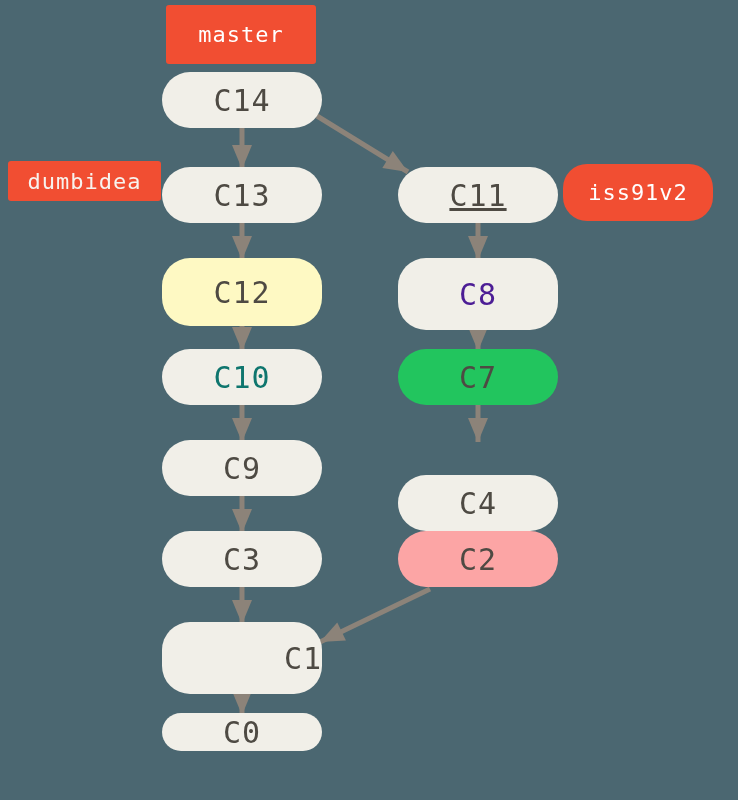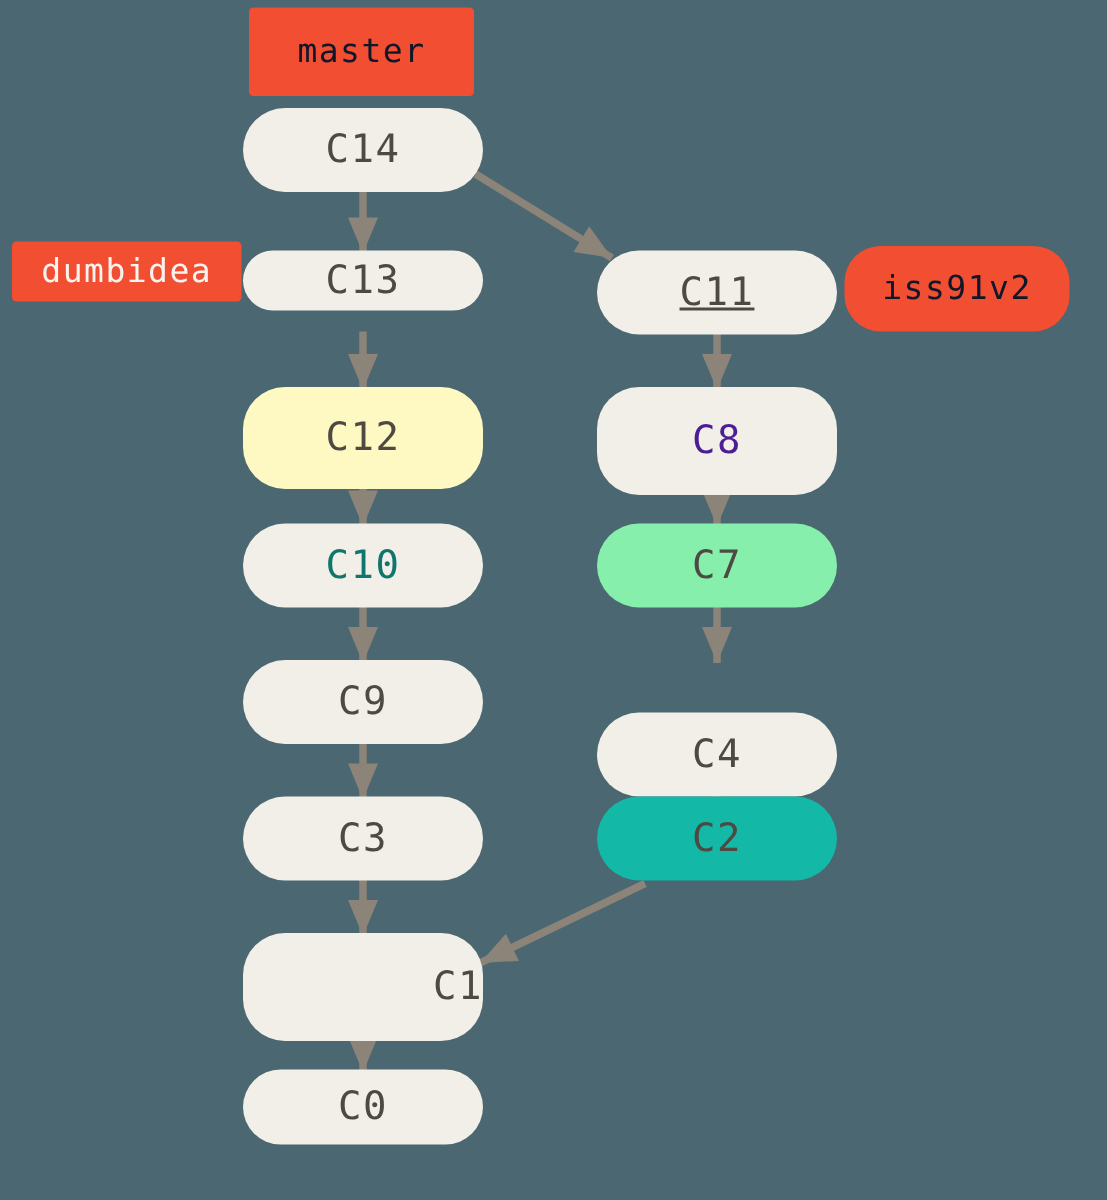--- a/index.html
+++ b/index.html
@@ -21,21 +21,21 @@
     width: 738px;
     height: 800px;
   }
   .commit-node {
     position: absolute;
     display: flex;
     align-items: center;
     justify-content: center;
     border-radius: 28px;
     box-sizing: border-box;
-    font-size: 26px;
+    font-size: 30px;
     letter-spacing: 1px;
   }
   .branch-label {
     position: absolute;
     display: flex;
     align-items: center;
     justify-content: center;
     border-radius: 3px;
     box-sizing: border-box;
     font-size: 22px;
@@ -63,61 +63,61 @@
       <line x1="478" y1="221" x2="478" y2="260" stroke="#8C8379" stroke-width="5" marker-end="url(#arrowhead)"></line>
       <line x1="478" y1="312" x2="478" y2="351" stroke="#8C8379" stroke-width="5" marker-end="url(#arrowhead)"></line>
       <line x1="478" y1="403" x2="478" y2="442" stroke="#8C8379" stroke-width="5" marker-end="url(#arrowhead)"></line>
       <line x1="478" y1="494" x2="478" y2="533" stroke="#8C8379" stroke-width="5" marker-end="url(#arrowhead)"></line>
       <line x1="430" y1="589" x2="320" y2="642" stroke="#8C8379" stroke-width="5" marker-end="url(#arrowhead)"></line>
     </svg>
   <div id="nodes-layer">
       <div class="commit-node" style="left: 162px; top: 72px; width: 160px; height: 56px; background: rgb(241, 239, 232); color: rgb(78, 74, 67);">
         <span>C14</span>
       </div>
-      <div class="commit-node" style="left: 162px; top: 167px; width: 160px; height: 40px; background: rgb(241, 239, 232); color: rgb(78, 74, 67); justify-content: center;">
+      <div class="commit-node" style="left: 162px; top: 167px; width: 160px; height: 56px; background: rgb(241, 239, 232); color: rgb(78, 74, 67); justify-content: center;">
         <span>C13</span>
       </div>
       <div class="commit-node" style="left: 162px; top: 258px; width: 160px; height: 68px; background: #fef9c3; color: rgb(78, 74, 67);">
         <span>C12</span>
       </div>
       <div class="commit-node" style="left: 162px; top: 349px; width: 160px; height: 56px; background: rgb(241, 239, 232); color: #0f766e;">
         <span>C10</span>
       </div>
       <div class="commit-node" style="left: 162px; top: 440px; width: 160px; height: 56px; background: rgb(241, 239, 232); color: rgb(78, 74, 67);">
         <span>C9</span>
       </div>
       <div class="commit-node" style="left: 162px; top: 531px; width: 160px; height: 56px; background: rgb(241, 239, 232); color: rgb(78, 74, 67);">
         <span>C3</span>
       </div>
       <div class="commit-node" style="left: 162px; top: 622px; width: 160px; height: 72px; background: rgb(241, 239, 232); color: rgb(78, 74, 67); justify-content: flex-end;">
         <span>C1</span>
       </div>
-      <div class="commit-node" style="left: 162px; top: 713px; width: 160px; height: 50px; background: rgb(241, 239, 232); color: rgb(78, 74, 67);">
+      <div class="commit-node" style="left: 162px; top: 713px; width: 160px; height: 38px; background: rgb(241, 239, 232); color: rgb(78, 74, 67);">
         <span>C0</span>
       </div>
       <div class="commit-node" style="left: 398px; top: 167px; width: 160px; height: 56px; background: rgb(241, 239, 232); color: rgb(78, 74, 67); text-decoration: underline;">
         <span>C11</span>
       </div>
       <div class="commit-node" style="left: 398px; top: 258px; width: 160px; height: 72px; background: rgb(241, 239, 232); color: #4c1d95;">
         <span>C8</span>
       </div>
-      <div class="commit-node" style="left: 398px; top: 349px; width: 160px; height: 56px; background: #86efac; color: rgb(78, 74, 67);">
+      <div class="commit-node" style="left: 398px; top: 349px; width: 160px; height: 56px; background: #22c55e; color: rgb(78, 74, 67);">
         <span>C7</span>
       </div>
       <div class="commit-node" style="left: 398px; top: 440px; width: 160px; height: 56px; background: rgb(241, 239, 232); color: rgb(78, 74, 67); margin-top: 35px;">
         <span>C4</span>
       </div>
-      <div class="commit-node" style="left: 398px; top: 531px; width: 160px; height: 56px; background: #14b8a6; color: rgb(78, 74, 67);">
+      <div class="commit-node" style="left: 398px; top: 531px; width: 160px; height: 56px; background: #fca5a5; color: rgb(78, 74, 67);">
         <span>C2</span>
       </div>
     </div>
   <div id="labels-layer">
-      <div class="branch-label" style="left: 166px; top: 5px; width: 150px; height: 59px; background: rgb(241, 78, 50); color: #0f172a;">
+      <div class="branch-label" style="left: 166px; top: 5px; width: 150px; height: 59px; background: rgb(241, 78, 50); color: #ffffff;">
         <span>master</span>
       </div>
       <div class="branch-label" style="left: 8px; top: 161px; width: 153px; height: 40px; background: rgb(241, 78, 50); color: rgb(247, 243, 238);">
         <span>dumbidea</span>
       </div>
-      <div class="branch-label" style="left: 563px; top: 164px; width: 150px; height: 57px; background: rgb(241, 78, 50); color: #0f172a; border-radius: 24px;">
+      <div class="branch-label" style="left: 563px; top: 164px; width: 150px; height: 57px; background: rgb(241, 78, 50); color: #ffffff; border-radius: 24px;">
         <span>iss91v2</span>
       </div>
     </div>
 </div>
 
 </body></html>

